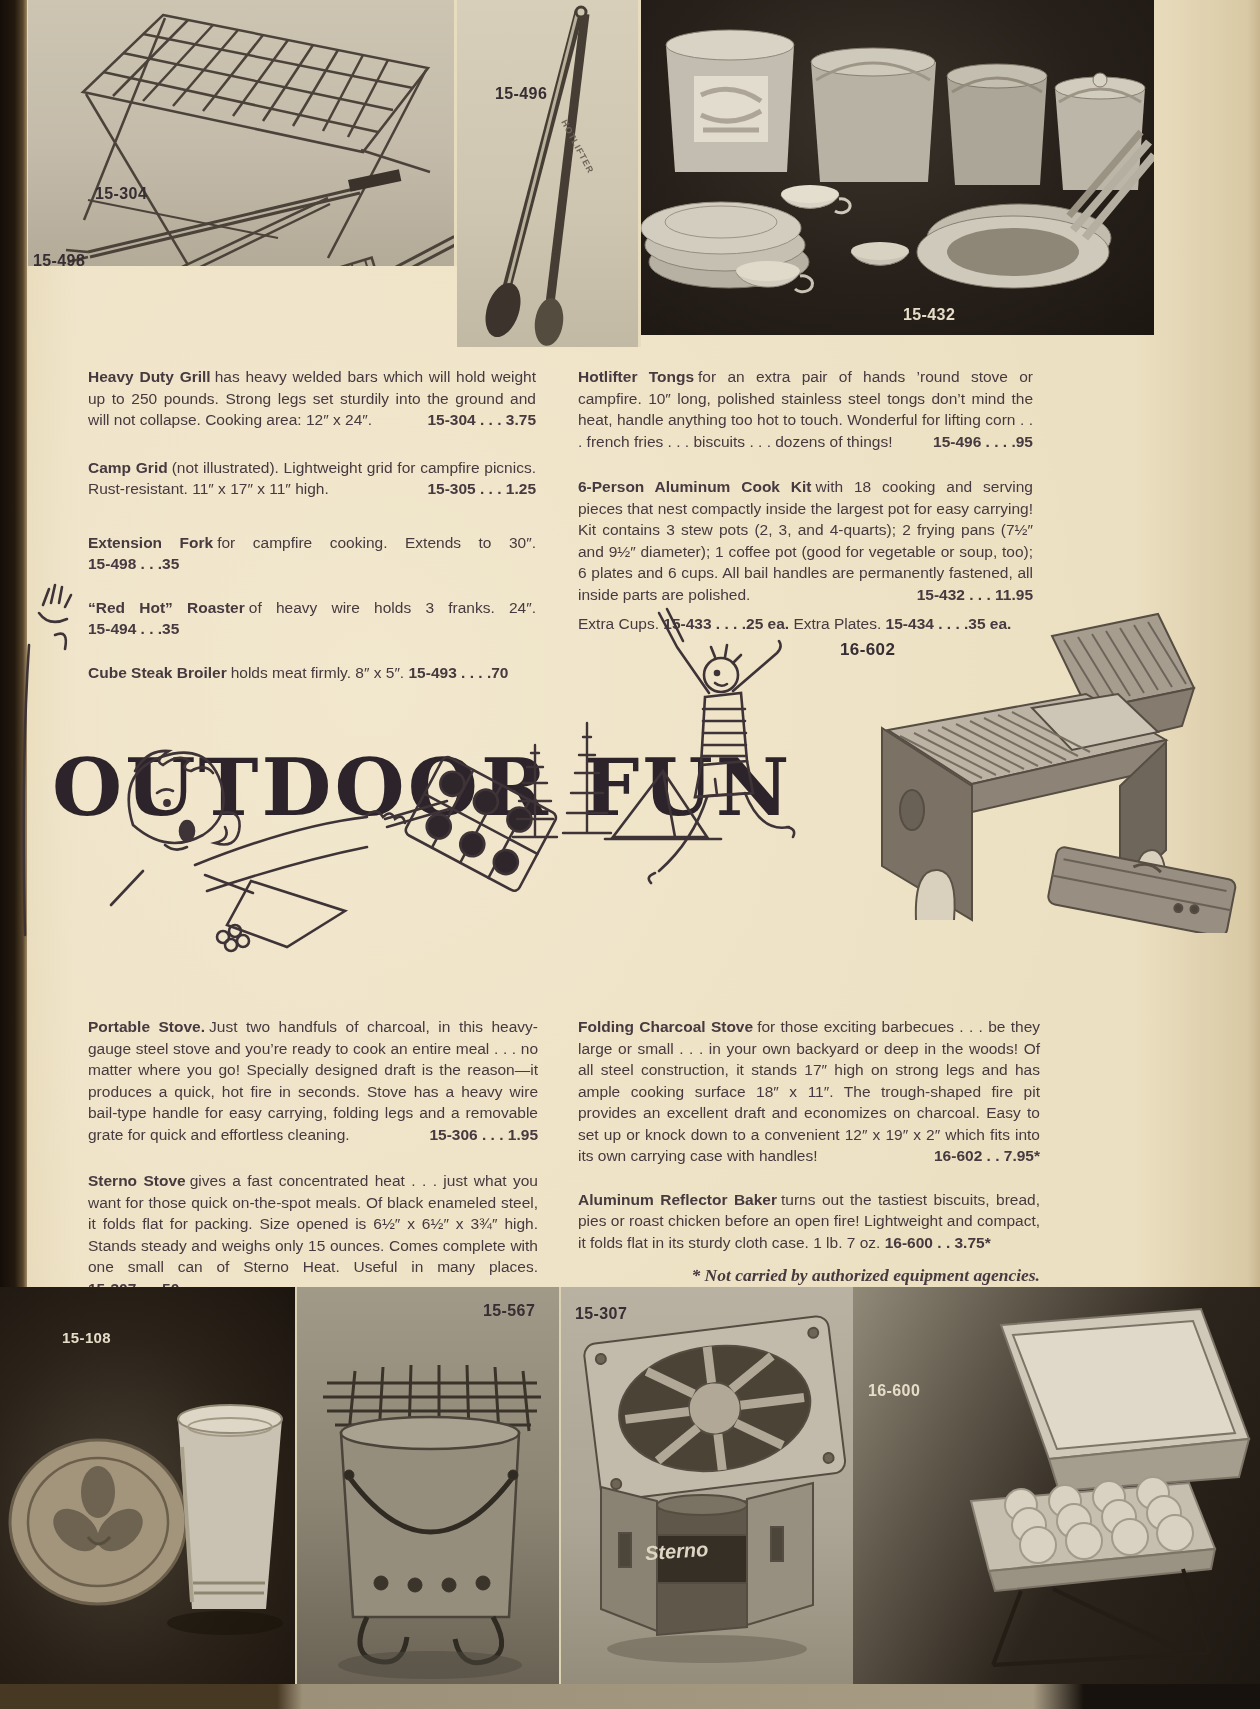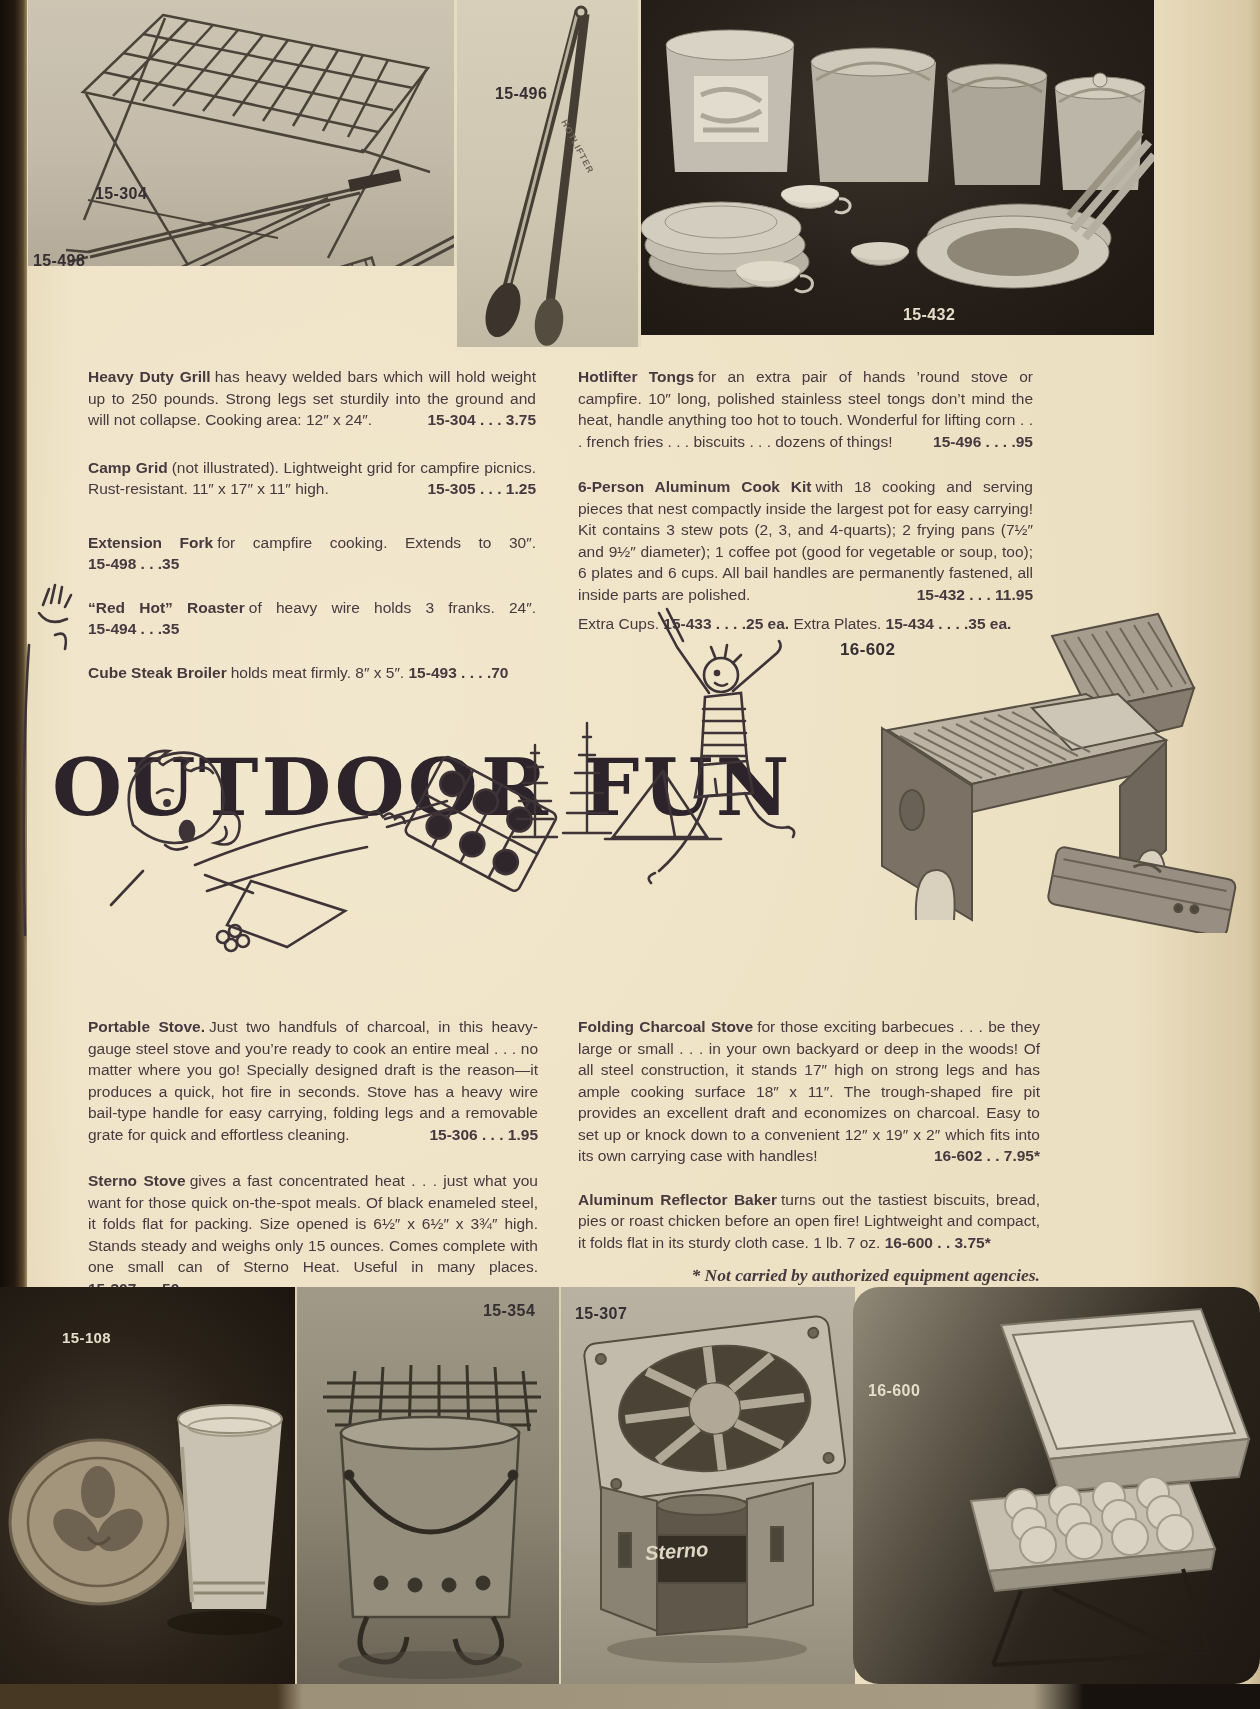--- a/index.html
+++ b/index.html
@@ -321,21 +321,21 @@
 
       <circle cx="84" cy="296" r="7" fill="#3a342b"></circle>
         <circle cx="118" cy="298" r="7" fill="#3a342b"></circle>
         <circle cx="152" cy="298" r="7" fill="#3a342b"></circle>
         <circle cx="186" cy="296" r="7" fill="#3a342b"></circle>
 
       <path d="M70,330 q-18,38 10,44 q26,6 30,-24 M196,330 q20,36 -6,44 q-26,8 -32,-22" stroke-width="5" stroke="#2f2a22"></path>
       <ellipse cx="133" cy="378" rx="92" ry="14" fill="#4e483d" opacity=".5" stroke="none"></ellipse>
     </g>
   </svg>
-  <span class="plabel dark" style="left:186px;top:15px;">15-354</span>
+  <span class="plabel dark" style="left:186px;top:15px;">15-567</span>
 </div>
 
 <div class="photo" style="left:559px;top:1287px;width:294px;height:397px;background:linear-gradient(180deg,#b9b2a2 0%,#aca595 60%,#958d7c 100%);border-left:2px solid #ddd2b2;">
   <svg width="294" height="397" viewBox="0 0 294 397">
     <g stroke="#554d41" stroke-width="2" fill="none">
 
       <g transform="translate(22,58) rotate(-7)">
         <rect x="0" y="0" width="246" height="158" rx="12" fill="#c2bbab"></rect>
         <ellipse cx="123" cy="79" rx="96" ry="62" fill="#4a4336"></ellipse>
         <circle cx="123" cy="79" r="26" fill="#b1a897"></circle>
@@ -354,21 +354,21 @@
       <rect x="58" y="246" width="12" height="34" fill="#4c453a"></rect>
       <polygon points="186,212 252,196 252,318 186,338" fill="#978f7f"></polygon>
       <rect x="210" y="240" width="12" height="34" fill="#4c453a"></rect>
       <ellipse cx="146" cy="362" rx="100" ry="14" fill="#6e6759" opacity=".6" stroke="none"></ellipse>
     </g>
   </svg>
   <span class="plabel dark" style="left:14px;top:18px;">15-307</span>
 </div>
 <span class="cantext">Sterno</span>
 
-<div class="photo" style="left:853px;top:1287px;width:407px;height:397px;background:linear-gradient(118deg,#918a79 0%,#5c5447 30%,#2c251d 58%,#1e1812 100%);border-radius:26px;">
+<div class="photo" style="left:853px;top:1287px;width:407px;height:397px;background:linear-gradient(118deg,#918a79 0%,#5c5447 30%,#2c251d 58%,#1e1812 100%);">
   <svg width="407" height="397" viewBox="0 0 407 397">
     <g stroke="#7c7466" stroke-width="2" fill="none">
 
       <polygon points="148,38 348,22 396,152 196,172" fill="#d0c9ba"></polygon>
       <polygon points="160,48 340,34 382,146 204,162" fill="#e0d9ca"></polygon>
 
       <polygon points="196,172 396,152 386,190 206,204" fill="#a59d8d"></polygon>
 
       <polygon points="118,214 336,196 362,262 136,284" fill="#c6bfb0" stroke="#8a8274"></polygon>
       <g fill="#d9d2c2" stroke="#a29a8a">

